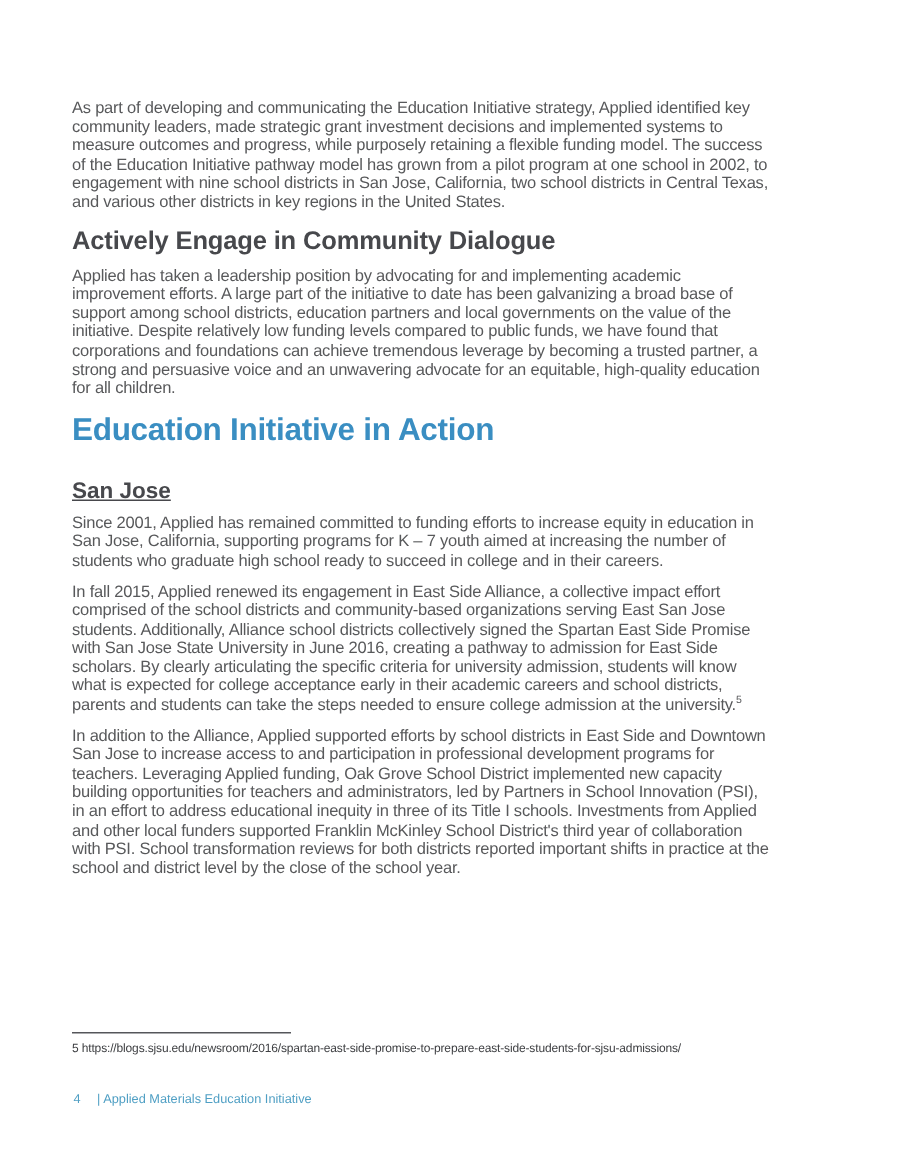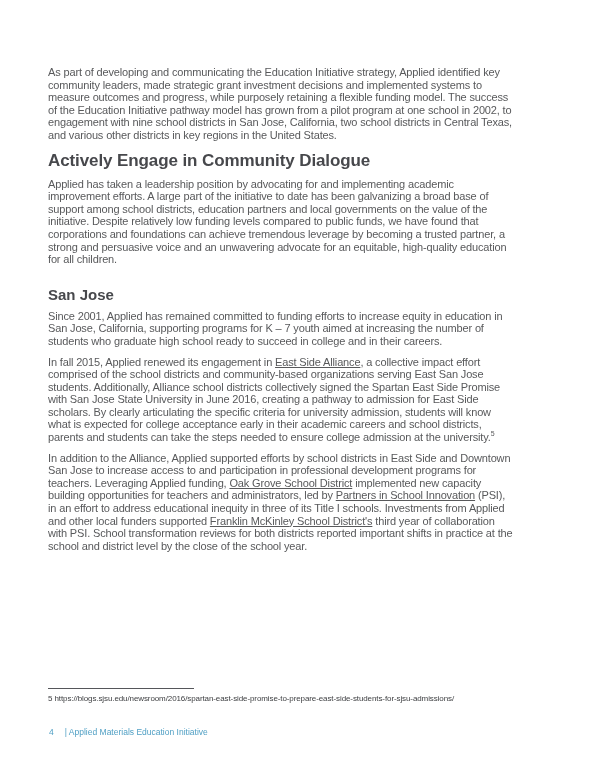--- a/index.html
+++ b/index.html
@@ -37,30 +37,30 @@
     color: var(--accent-blue, #3A8EC2);
     margin: 6px 0 0 0;
     letter-spacing: -0.2px;
   }
   .doc-body h3 {
     font-size: 15px;
     line-height: 19px;
     font-weight: bold;
     color: var(--heading-gray, #47484C);
     margin: 19px 0 6px 0;
+    text-decoration: underline;
   }
   .doc-body p {
     font-size: 11px;
     line-height: 12.6px;
     color: var(--body-gray, #58595B);
     margin: 0 0 8px 0;
     letter-spacing: -0.15px;
   }
   .doc-link {
-    text-decoration: underline;
     cursor: pointer;
   }
   .doc-body sup {
     font-size: 7px;
     line-height: 0;
     vertical-align: super;
   }
   .footnote-divider {
     position: absolute;
     left: 48px;
@@ -98,20 +98,21 @@
 </style>
 </head>
 <body>
 
 <div class="page">
 
   <div class="doc-body" id="doc-body">
       <p><span>As part of developing and communicating the Education Initiative strategy, Applied identified key community leaders, made strategic grant investment decisions and implemented systems to measure outcomes and progress, while purposely retaining a flexible funding model. The success of the Education Initiative pathway model has grown from a pilot program at one school in 2002, to engagement with nine school districts in San Jose, California, two school districts in Central Texas, and various other districts in key regions in the United States.</span></p>
       <h2>Actively Engage in Community Dialogue</h2>
       <p><span>Applied has taken a leadership position by advocating for and implementing academic improvement efforts. A large part of the initiative to date has been galvanizing a broad base of support among school districts, education partners and local governments on the value of the initiative. Despite relatively low funding levels compared to public funds, we have found that corporations and foundations can achieve tremendous leverage by becoming a trusted partner, a strong and persuasive voice and an unwavering advocate for an equitable, high-quality education for all children.</span></p>
+      <h1>Education Initiative in Action</h1>
       <h3>San Jose</h3>
       <p><span>Since 2001, Applied has remained committed to funding efforts to increase equity in education in San Jose, California, supporting programs for K – 7 youth aimed at increasing the number of students who graduate high school ready to succeed in college and in their careers.</span></p>
       <p><span>In fall 2015, Applied renewed its engagement in </span><span class="doc-link">East Side Alliance</span><span>, a collective impact effort comprised of the school districts and community-based organizations serving East San Jose students. Additionally, Alliance school districts collectively signed the Spartan East Side Promise with San Jose State University in June 2016, creating a pathway to admission for East Side scholars. By clearly articulating the specific criteria for university admission, students will know what is expected for college acceptance early in their academic careers and school districts, parents and students can take the steps needed to ensure college admission at the university.</span><sup>5</sup></p>
       <p><span>In addition to the Alliance, Applied supported efforts by school districts in East Side and Downtown San Jose to increase access to and participation in professional development programs for teachers. Leveraging Applied funding, </span><span class="doc-link">Oak Grove School District</span><span> implemented new capacity building opportunities for teachers and administrators, led by </span><span class="doc-link">Partners in School Innovation</span><span> (PSI), in an effort to address educational inequity in three of its Title I schools. Investments from Applied and other local funders supported </span><span class="doc-link">Franklin McKinley School District's</span><span> third year of collaboration with PSI. School transformation reviews for both districts reported important shifts in practice at the school and district level by the close of the school year.</span></p>
     </div>
 
   <div class="footnote-divider"></div>
 
   <div class="footnote"><span>5</span> <span class="footnote-url">https://blogs.sjsu.edu/newsroom/2016/spartan-east-side-promise-to-prepare-east-side-students-for-sjsu-admissions/</span></div>
 

